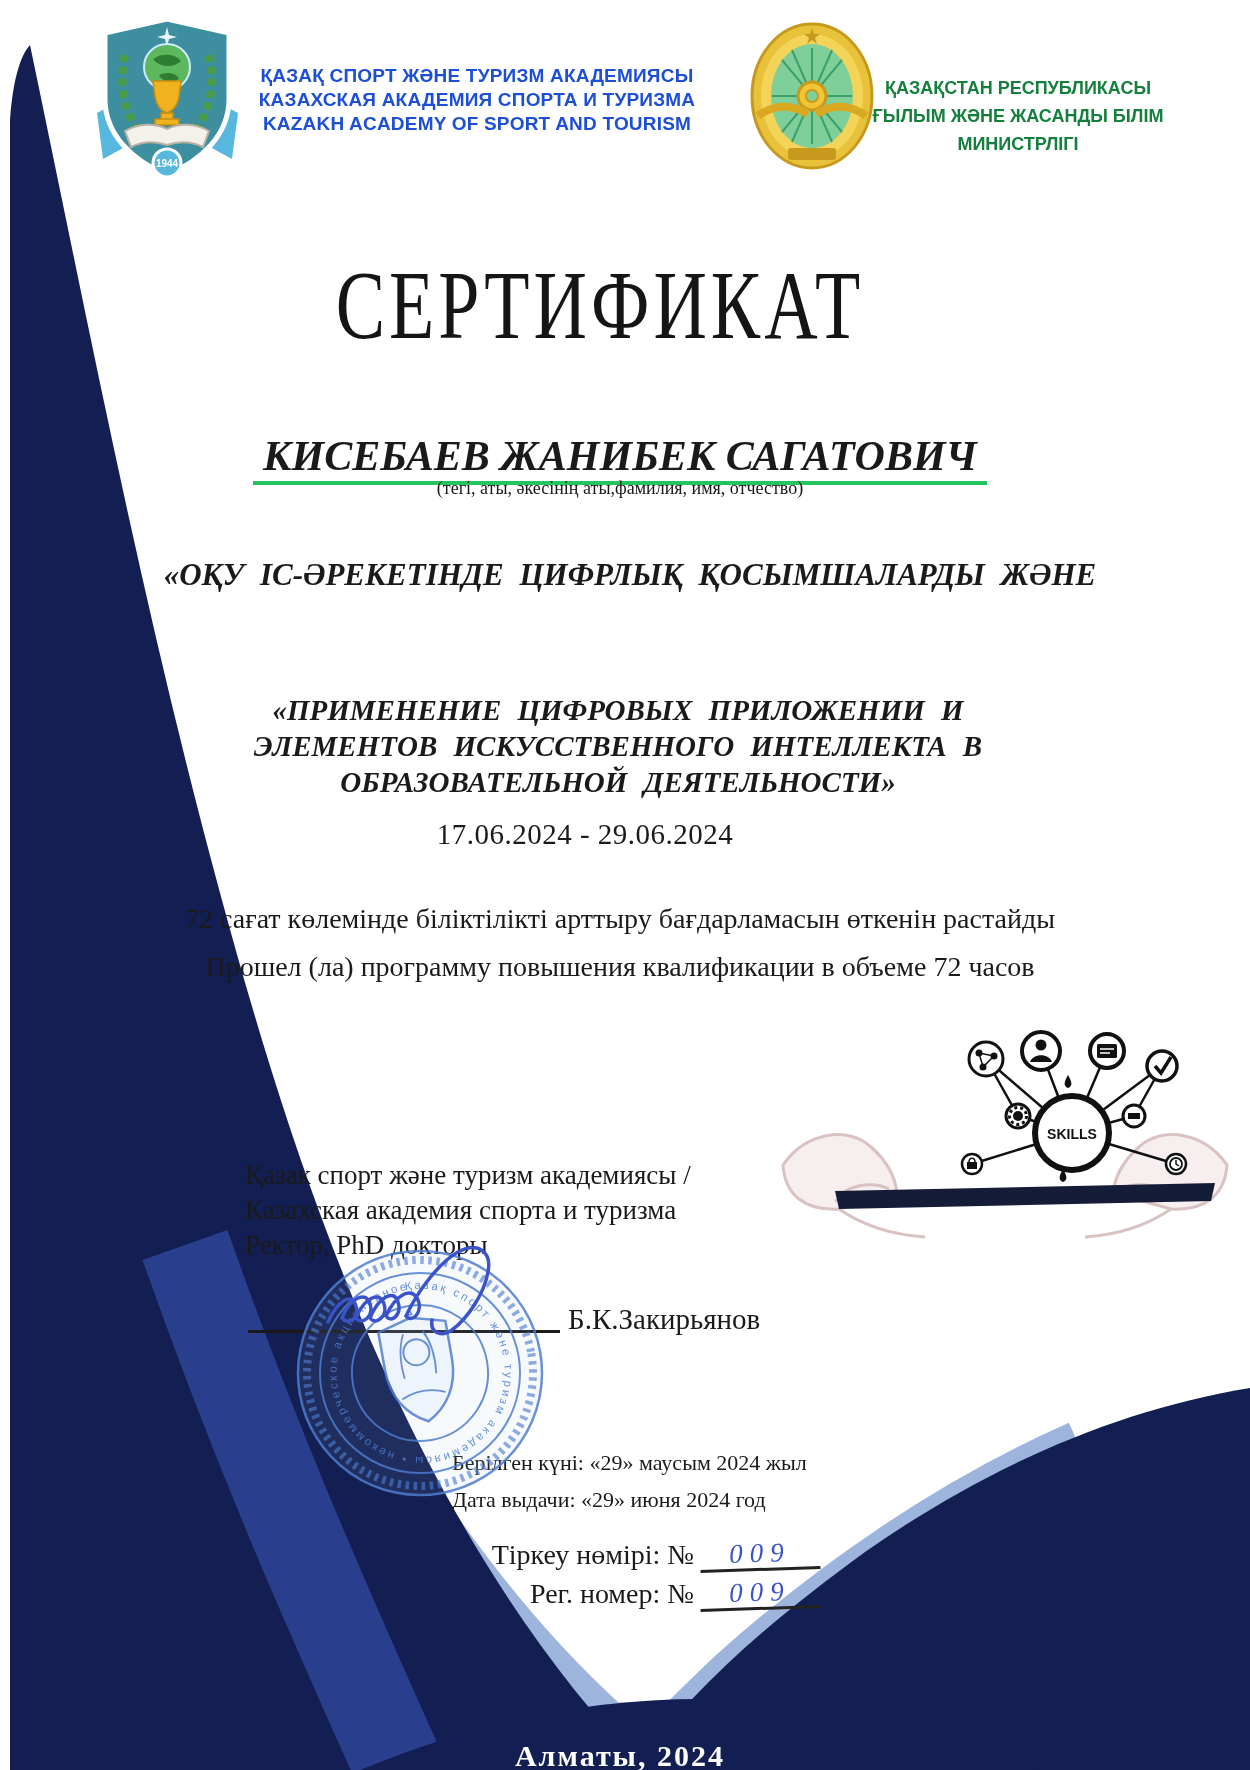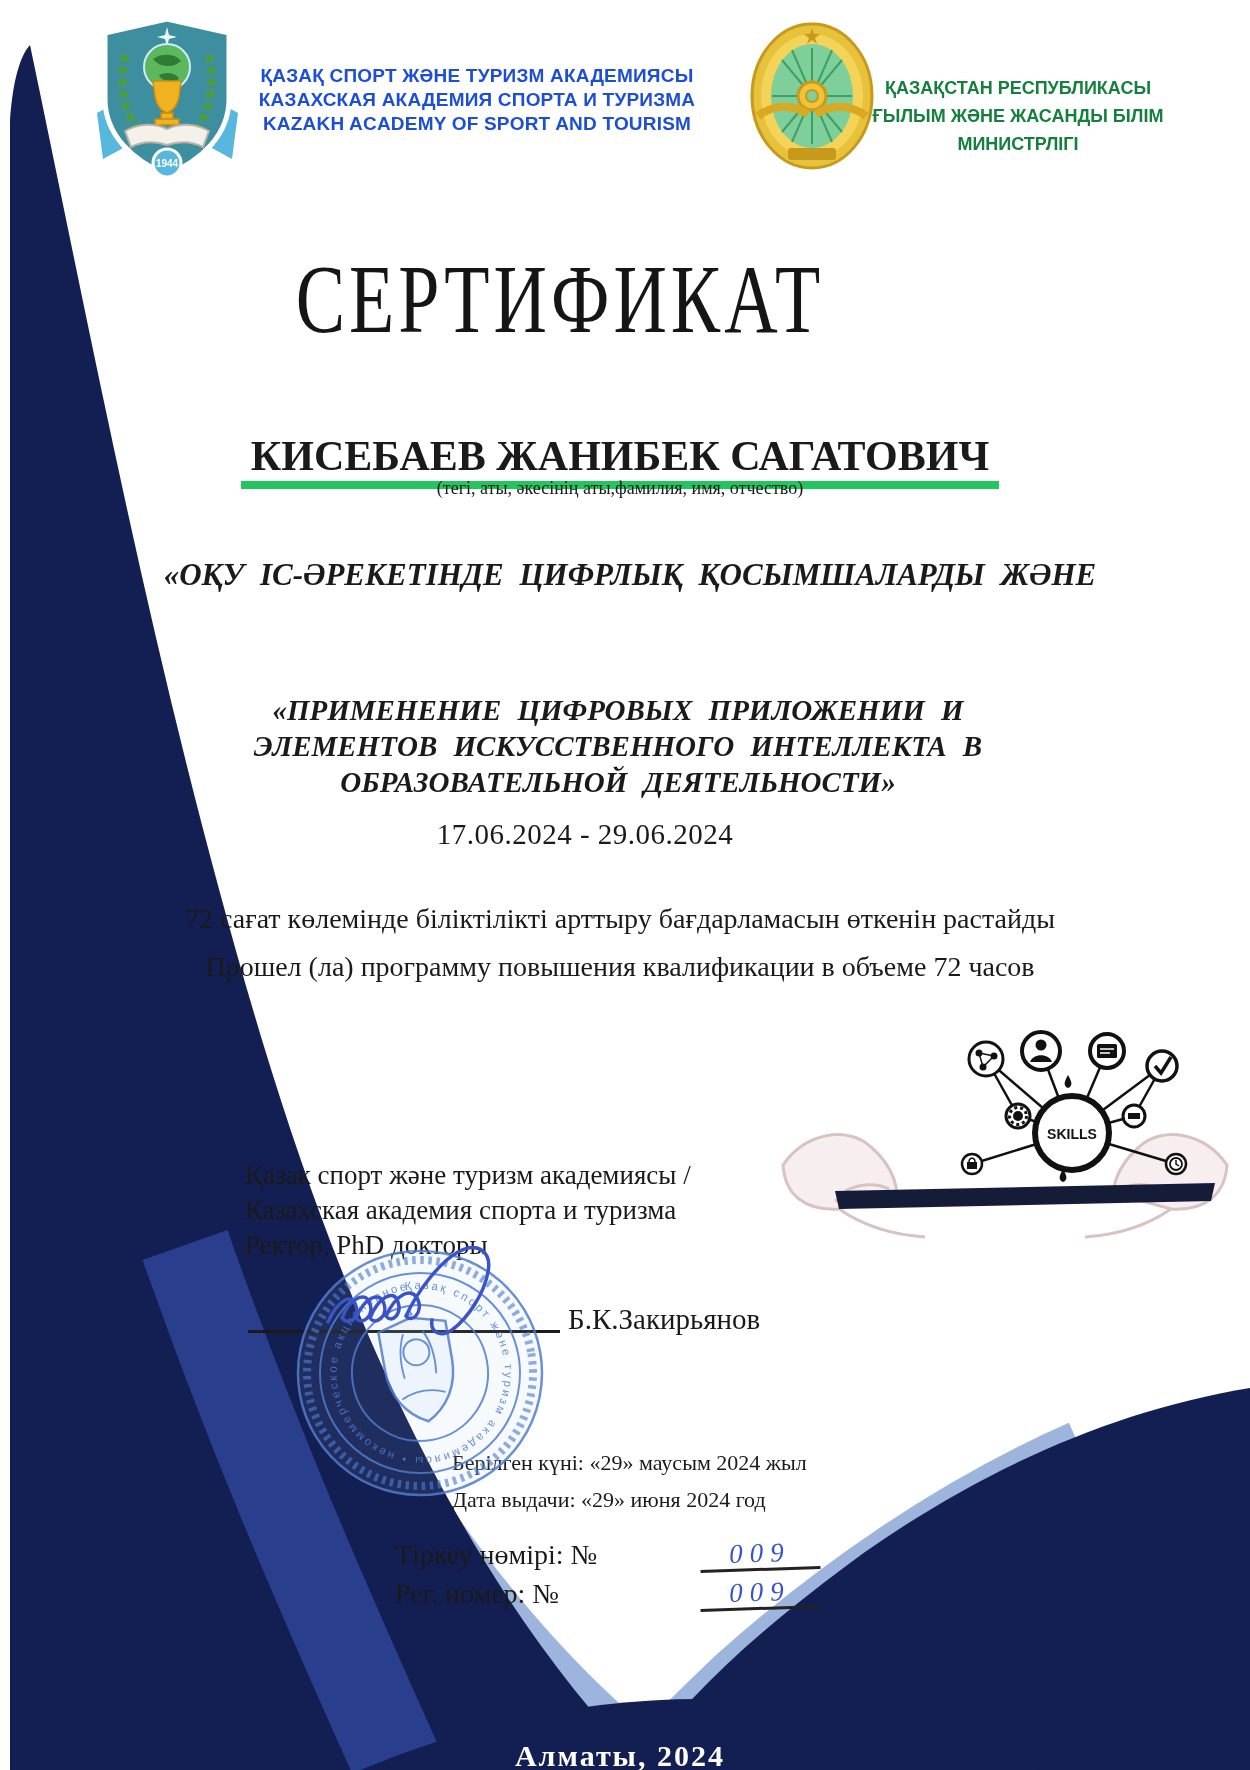--- a/index.html
+++ b/index.html
@@ -7,45 +7,45 @@
         font-family:"Liberation Serif","DejaVu Serif",serif;color:#1a1a1a;}
   .abs{position:absolute;}
   .sans{font-family:"Liberation Sans","DejaVu Sans",sans-serif;}
   .ctr{text-align:center;}
   
   .hdr-left{left:238px;top:64px;width:478px;font-weight:bold;font-size:19px;line-height:24px;
             color:#1d4ed8;letter-spacing:.2px;}
   .hdr-right{left:862px;top:74px;width:312px;font-weight:bold;font-size:18px;line-height:28px;
              color:#15803d;}
   
-  .title-wrap{left:0;top:244px;width:1120px;}
+  .title-wrap{left:0;top:250px;width:1120px;padding-left:40px;}
   .title{display:inline-block;font-size:74px;letter-spacing:4px;transform:scaleY(1.32);
          transform-origin:top center;color:#151515;}
   
   .name-wrap{left:0;top:432px;width:1240px;}
-  .name{display:inline-block;font-size:42px;font-weight:bold;
-        border-bottom:8px solid #22c55e;padding:0 10px 1px;}
+  .name{display:inline-block;font-size:42px;font-weight:bold;font-style:italic;
+        border-bottom:4px solid #22c55e;padding:0 10px 1px;}
   .name-cap{left:0;top:478px;width:1240px;font-size:18px;}
   
   .kk-title{left:70px;top:552px;width:1120px;font-size:31px;font-weight:bold;font-style:italic;
             line-height:45px;word-spacing:8px;}
   .ru-title{left:58px;top:692px;width:1120px;font-size:29px;font-weight:bold;font-style:italic;
             line-height:36px;word-spacing:9px;}
   .dates{left:0;top:818px;width:1170px;font-size:29px;letter-spacing:.5px;}
   .vol1{left:0;top:903px;width:1240px;font-size:28px;}
   .vol2{left:0;top:951px;width:1240px;font-size:28px;}
   
   .sig-org{left:245px;top:1158px;width:620px;font-size:27px;line-height:35px;}
   .sig-line{left:248px;top:1330px;width:312px;border-top:3px solid #1a1a1a;height:0;}
   .signer{left:568px;top:1303px;font-size:29px;}
   
   .issue{left:452px;top:1444px;width:640px;font-size:22px;line-height:37px;}
   .reg{left:395px;top:1532px;width:460px;font-size:28px;}
   .reg-row{display:grid;grid-template-columns:305px 120px;align-items:end;height:39px;}
-  .reg-label{text-align:left;padding-right:6px;}
+  .reg-label{text-align:right;padding-right:6px;}
   .reg-num{display:inline-block;border-bottom:3px solid #222;text-align:center;
            color:#3b53c8;font-size:27px;font-style:italic;letter-spacing:7px;
            transform:rotate(-2deg);line-height:30px;}
   .footer{left:0;top:1739px;width:1240px;color:#ffffff;font-size:30px;font-weight:bold;
           letter-spacing:2px;z-index:6;}
   svg{display:block;}
   .noevt{pointer-events:none;}
 </style>
 </head>
 <body>

